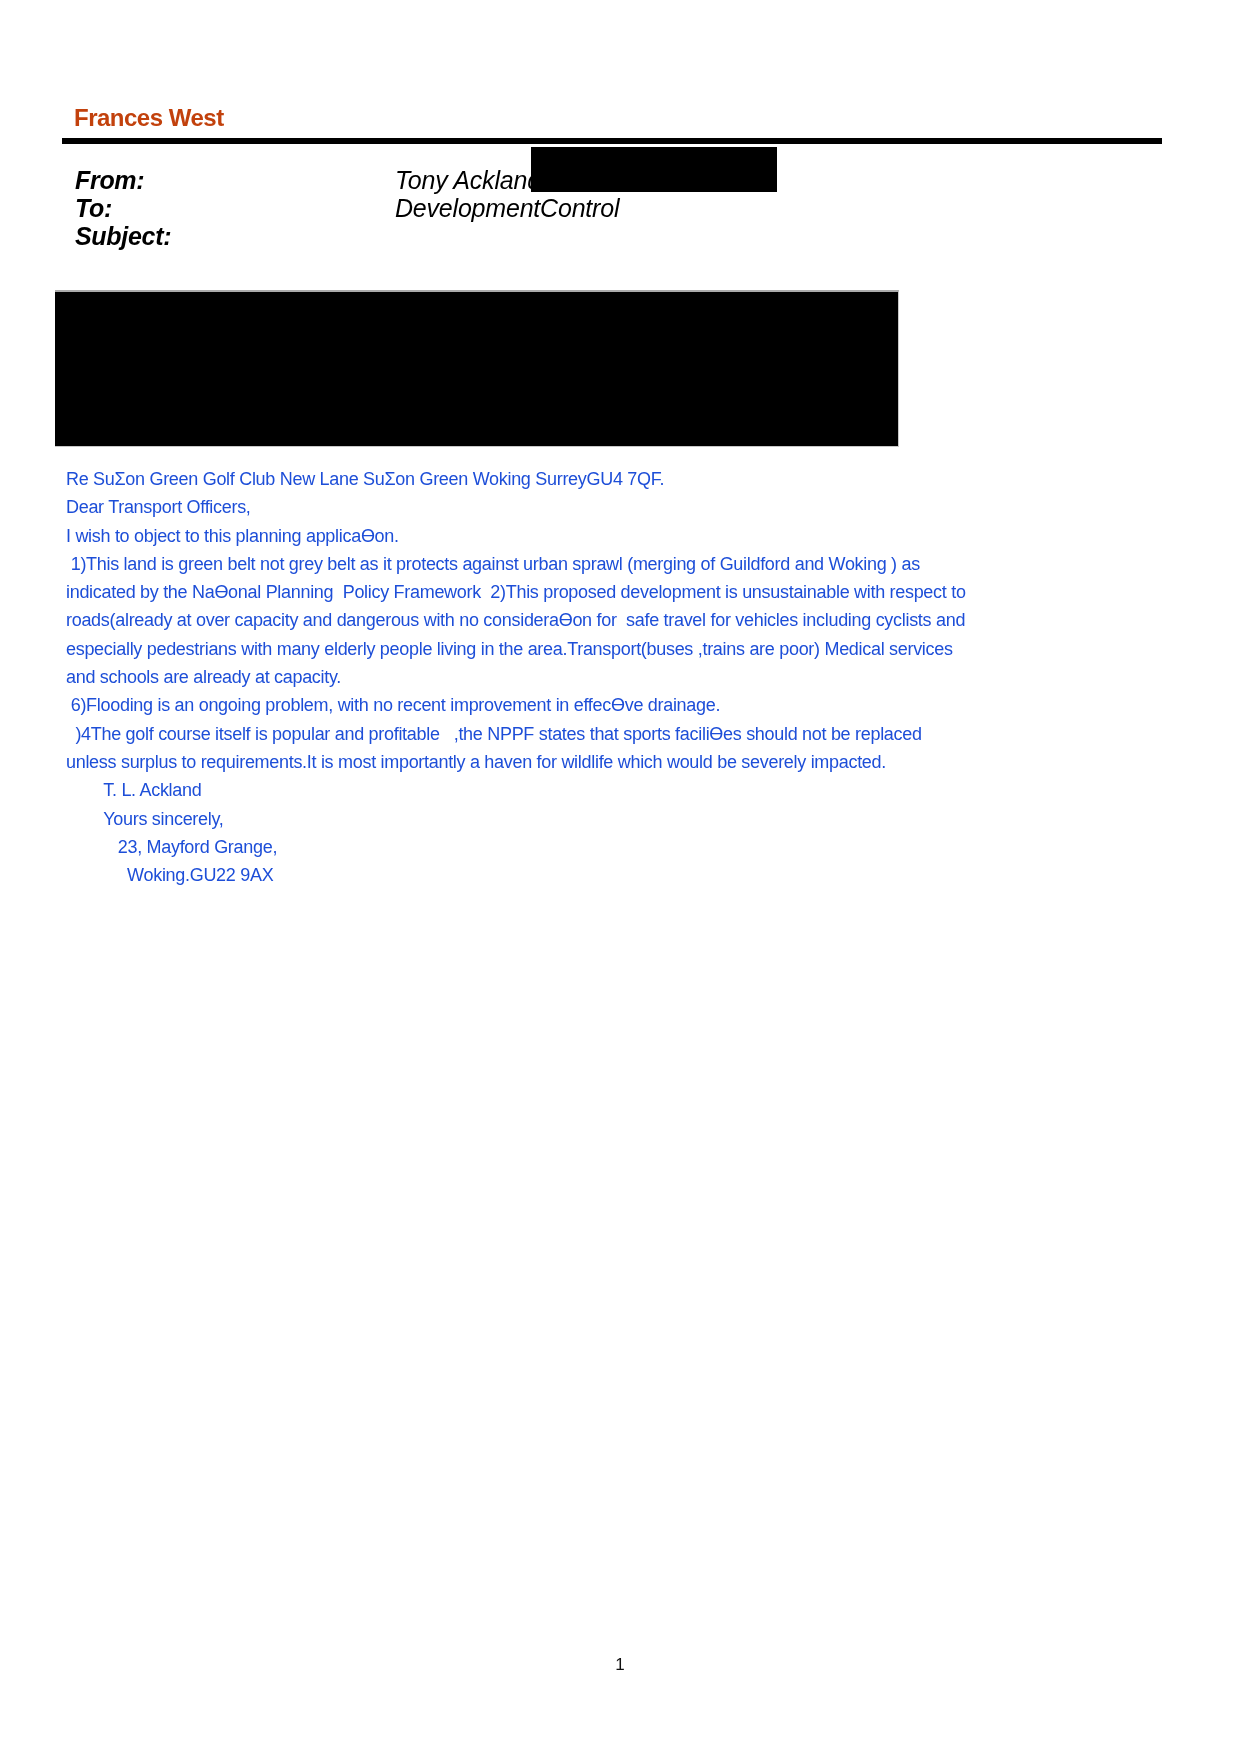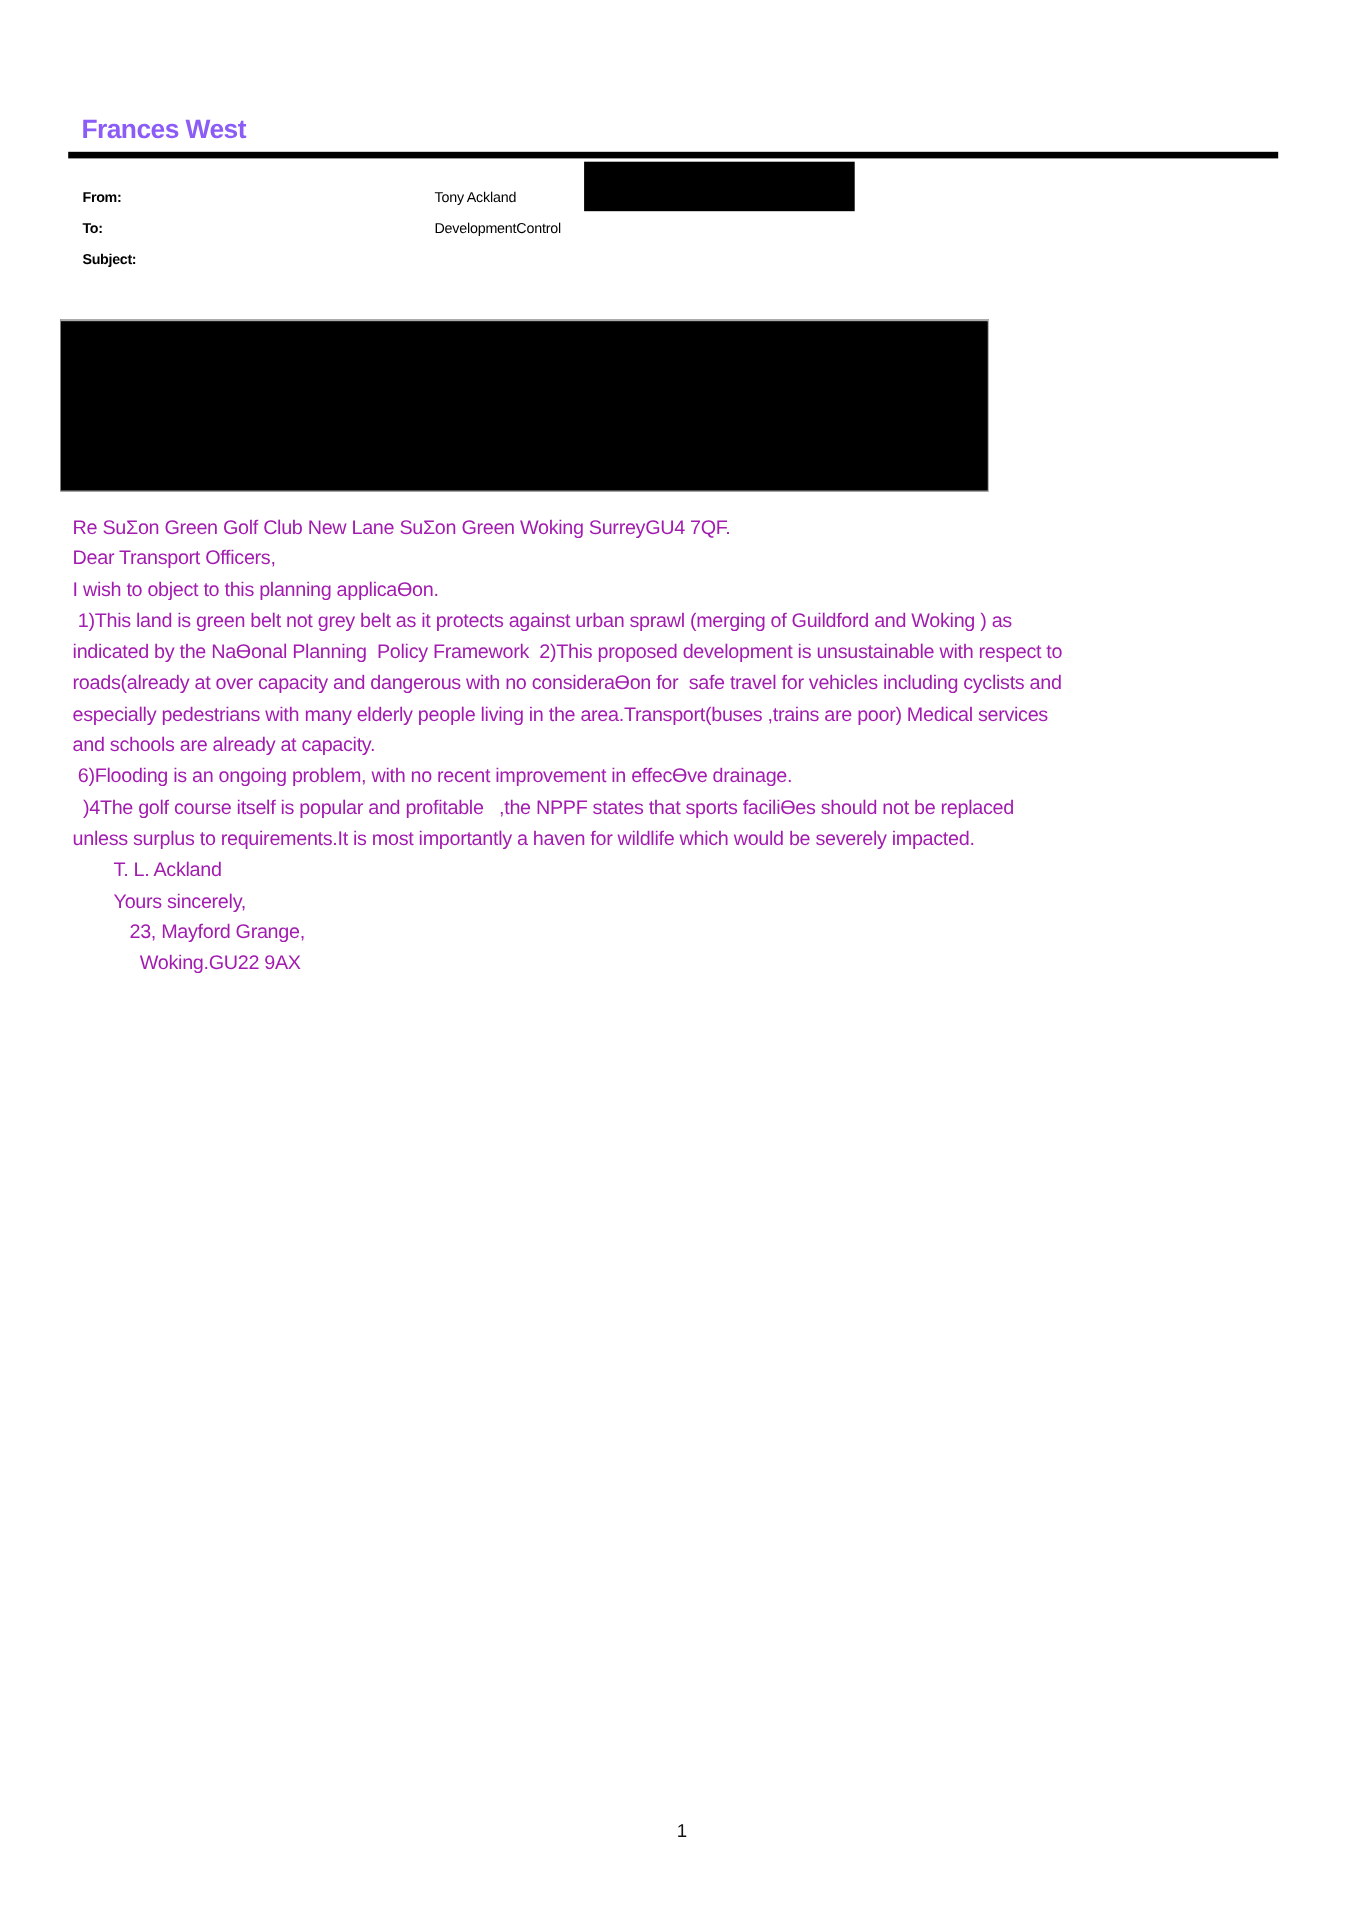--- a/index.html
+++ b/index.html
@@ -17,42 +17,43 @@
     overflow: hidden;
   }
   .doc-title {
     position: absolute;
     left: 74px;
     top: 106px;
     font-size: 24px;
     font-weight: bold;
     line-height: 24px;
     letter-spacing: -0.5px;
-    color: #8b5cf6;
+    color: #c2410c;
     white-space: pre;
   }
   .title-rule {
     position: absolute;
     left: 62px;
     top: 138px;
     width: 1100px;
     height: 6px;
     background: #000000;
   }
   .fields {
     position: absolute;
     left: 75px;
     top: 166px;
     width: 1000px;
   }
   .field-row {
     position: relative;
     height: 28px;
     line-height: 28px;
-    font-size: 13px;
+    font-size: 25px;
+    font-style: italic;
   }
   .field-label {
     font-weight: bold;
     letter-spacing: -0.3px;
     white-space: pre;
   }
   .field-value {
     position: absolute;
     left: 320px;
     top: 0;
@@ -79,21 +80,21 @@
     border-bottom: 1px solid #c8c8c8;
     box-sizing: border-box;
   }
   .body-text {
     position: absolute;
     left: 66px;
     top: 465px;
     font-size: 18px;
     line-height: 28.3px;
     letter-spacing: -0.3px;
-    color: #a21caf;
+    color: #1d4ed8;
   }
   .body-line {
     white-space: pre;
   }
   .page-number {
     position: absolute;
     left: 0;
     top: 1655px;
     width: 100%;
     text-align: center;

